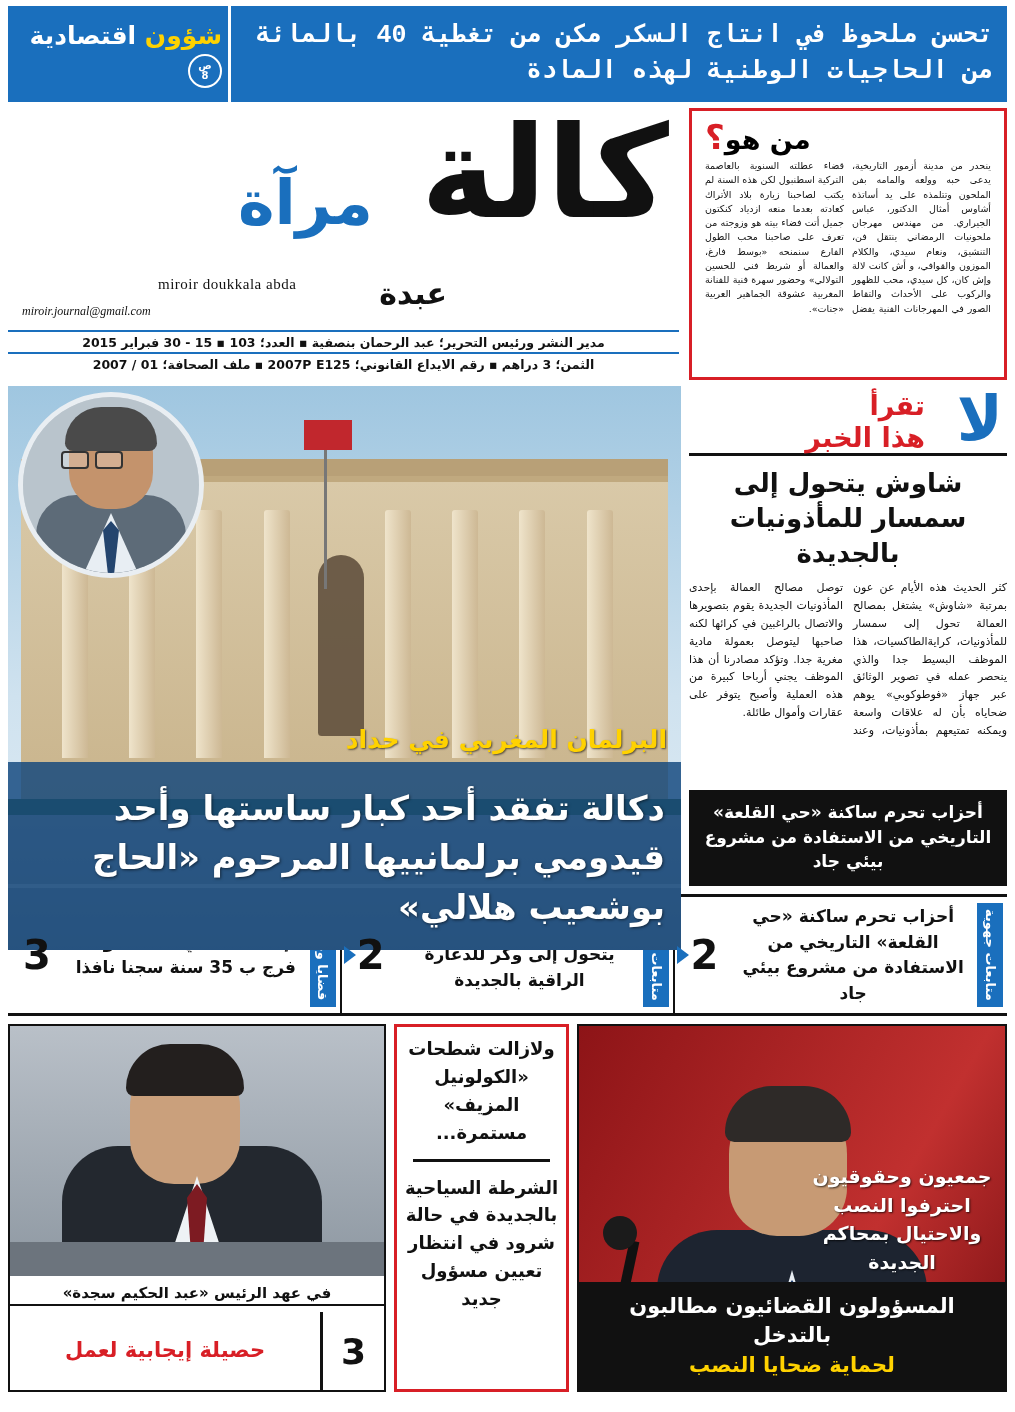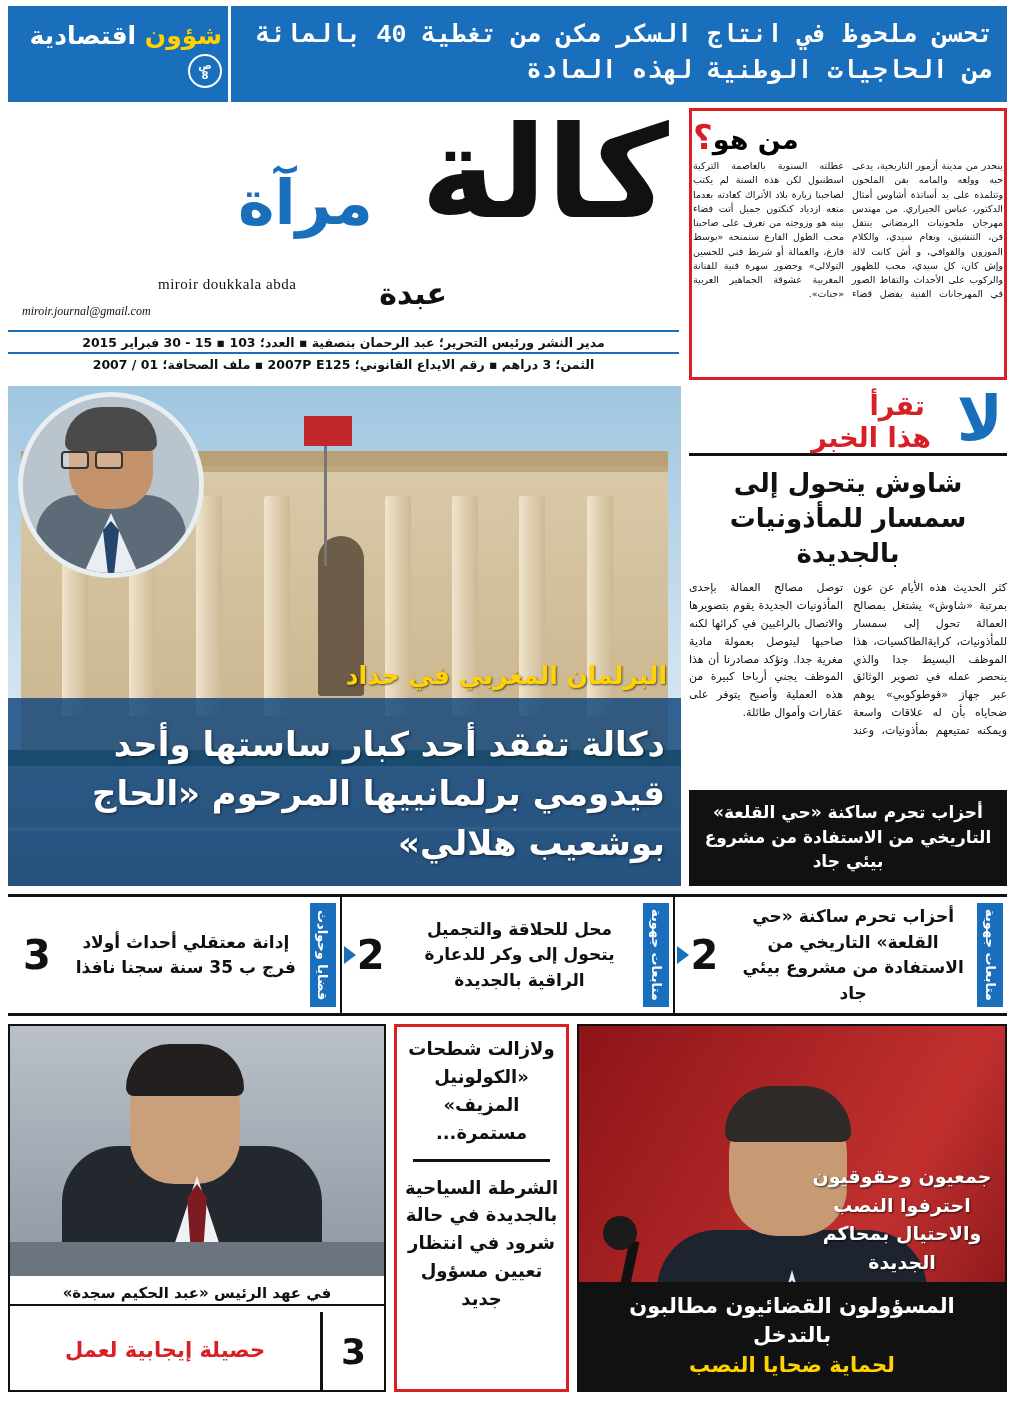--- a/index.html
+++ b/index.html
@@ -34,21 +34,21 @@
   .pagecircle {
     margin-top:4px; width:34px; height:34px; border-radius:50%;
     border:2px solid #fff; display:flex; flex-direction:column;
     align-items:center; justify-content:center; line-height:1;
     font-size:10px; font-weight:bold;
   }
 
   
   .masthead { display:flex; margin-top:6px; height:272px; gap:10px; }
   .whois {
-    width:318px; border:3px solid #d81f26; padding:6px 1px; position:relative;
+    width:318px; border:3px solid #d81f26; padding:6px 13px; position:relative;
     background:#fff;
   }
   .whois-title {
     text-align:left; font-size:27px; font-weight:bold; color:#000;
     direction:rtl; margin-bottom:2px;
   }
   .whois-title .q { color:#d81f26; font-size:34px; }
   .whois-body {
     font-size:9.5px; line-height:1.5; text-align:justify; color:#111;
     column-count:2; column-gap:8px; direction:rtl;
@@ -84,40 +84,40 @@
   .right-col { flex:1; position:relative; }
 
   .dont-read { position:relative; height:70px; border-bottom:3px solid #111; }
   .dont-read .la {
     position:absolute; right:4px; top:-4px; font-size:62px; font-weight:bold; color:#1a6fbd;
   }
   .dont-read .l1 {
     position:absolute; right:82px; top:4px; font-size:27px; font-weight:bold; color:#d81f26;
   }
   .dont-read .l2 {
-    position:absolute; right:76px; top:36px; font-size:27px; font-weight:bold; color:#d81f26;
+    position:absolute; right:82px; top:36px; font-size:27px; font-weight:bold; color:#d81f26;
   }
 
   .lead-title {
     font-size:26px; font-weight:bold; line-height:1.35; text-align:center;
     margin:10px 2px 8px 2px; color:#111;
   }
   .lead-body {
     font-size:11px; line-height:1.62; text-align:justify; color:#111;
     column-count:2; column-gap:10px; flex:1;
   }
   .black-box {
     background:#111; color:#fff; padding:10px 10px 12px 10px; margin-top:6px;
     text-align:center;
   }
   .black-box .bb1 { font-size:17px; font-weight:bold; line-height:1.45; }
   .black-box .bb2 { font-size:17px; font-weight:bold; line-height:1.45; color:#ffffff; }
 
   .photo-main {
-    position:relative; width:100%; height:500px; overflow:hidden; background:#b9d4e6;
+    position:relative; width:100%; height:564px; overflow:hidden; background:#b9d4e6;
   }
   
   .sky { position:absolute; inset:0; background:linear-gradient(#9fc6e0,#cfe2ef 55%,#e4eef5); }
   .bldg {
     position:absolute; left:2%; right:2%; top:16%; height:58%;
     background:linear-gradient(#d9c9a8,#c9b48c);
     border-top:6px solid #c0a97f;
   }
   .bldg-roof {
     position:absolute; left:2%; right:2%; top:13%; height:5%;

